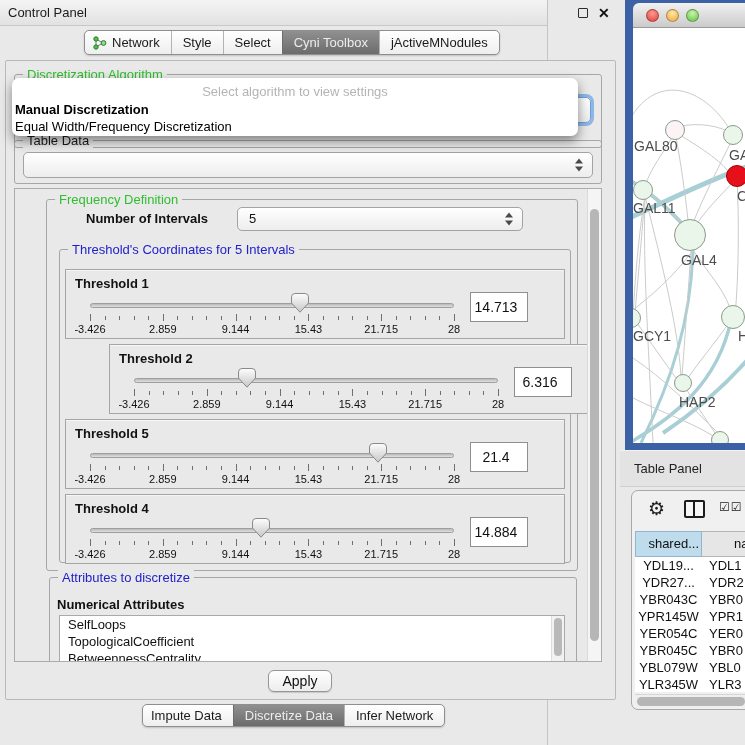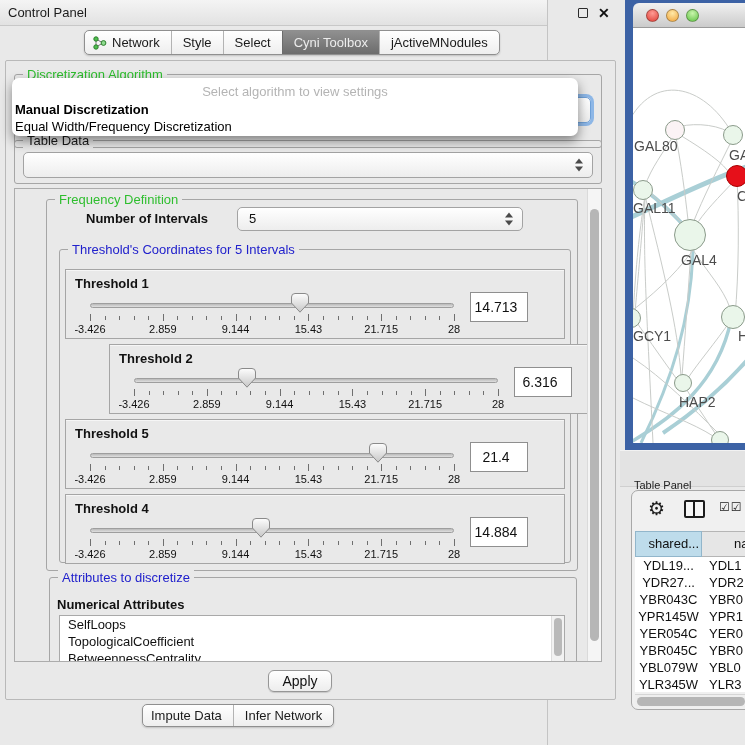--- a/index.html
+++ b/index.html
@@ -107,21 +107,21 @@
   .light.yellow { left:33px; background:radial-gradient(circle at 50% 30%, #FFE9A8, #EFA33B); }
   .light.green  { left:53px; background:radial-gradient(circle at 50% 30%, #C9F5AC, #5FC244); }
   .net-canvas { position:absolute; left:8px; top:28px; width:112px; height:415px;
                 background:#FFFFFF; overflow:hidden; }
   .node { position:absolute; border-radius:50%; border:1px solid #8A9A8A; background:#EAF6EA; }
   .node-label { position:absolute; font-size:14px; color:#4C4C4C; white-space:nowrap; }
 
   
   .tp-strip { position:absolute; left:620px; top:450px; width:125px; height:37px;
               background:#E3E3E3; border-top:1px solid #F2F2F2; border-bottom:1px solid #CFCFCF; }
-  .tp-title { position:absolute; left:14px; top:16px; line-height:36px; font-size:11px; color:#222; }
+  .tp-title { position:absolute; left:14px; top:0; line-height:36px; font-size:13px; color:#222; }
   .tp-frame { position:absolute; left:631px; top:490px; width:130px; height:220px;
               border:1px solid #A8A8A8; border-radius:7px; background:#F0F0F0; }
   .gear { position:absolute; left:16px; top:6px; font-size:19px; color:#1C1C1C; }
   .col-icon { position:absolute; left:52px; top:9px; width:21px; height:18px;
               border:2px solid #1C1C1C; border-radius:2px; background:#F7F7F7; }
   .col-icon:before { content:""; position:absolute; left:7px; top:0; width:2px; height:100%; background:#1C1C1C; }
   .cb-icons { position:absolute; left:87px; top:9px; font-size:12px; color:#1C1C1C; letter-spacing:1px; }
   .tp-table { position:absolute; left:3px; top:40px; width:127px; height:161px; overflow:hidden;
               background:#FFF; }
   .tp-header { display:flex; height:26px; font-size:13px; color:#111; }
@@ -439,20 +439,23 @@
         <div class="vthumb" style="top:20px; height:432px;"></div>
       </div>
     </div>
 
     <div class="apply-btn">Apply</div>
 
     <div class="bottom-tabs">
       <div class="seg-group">
         <div class="seg">
           <span>Impute Data</span>
+        </div>
+        <div class="seg selected">
+          <span>Discretize Data</span>
         </div>
         <div class="seg">
           <span>Infer Network</span>
         </div>
       </div>
     </div>
   </div>
 
   <div class="net-window">
     <div class="net-titlebar">

